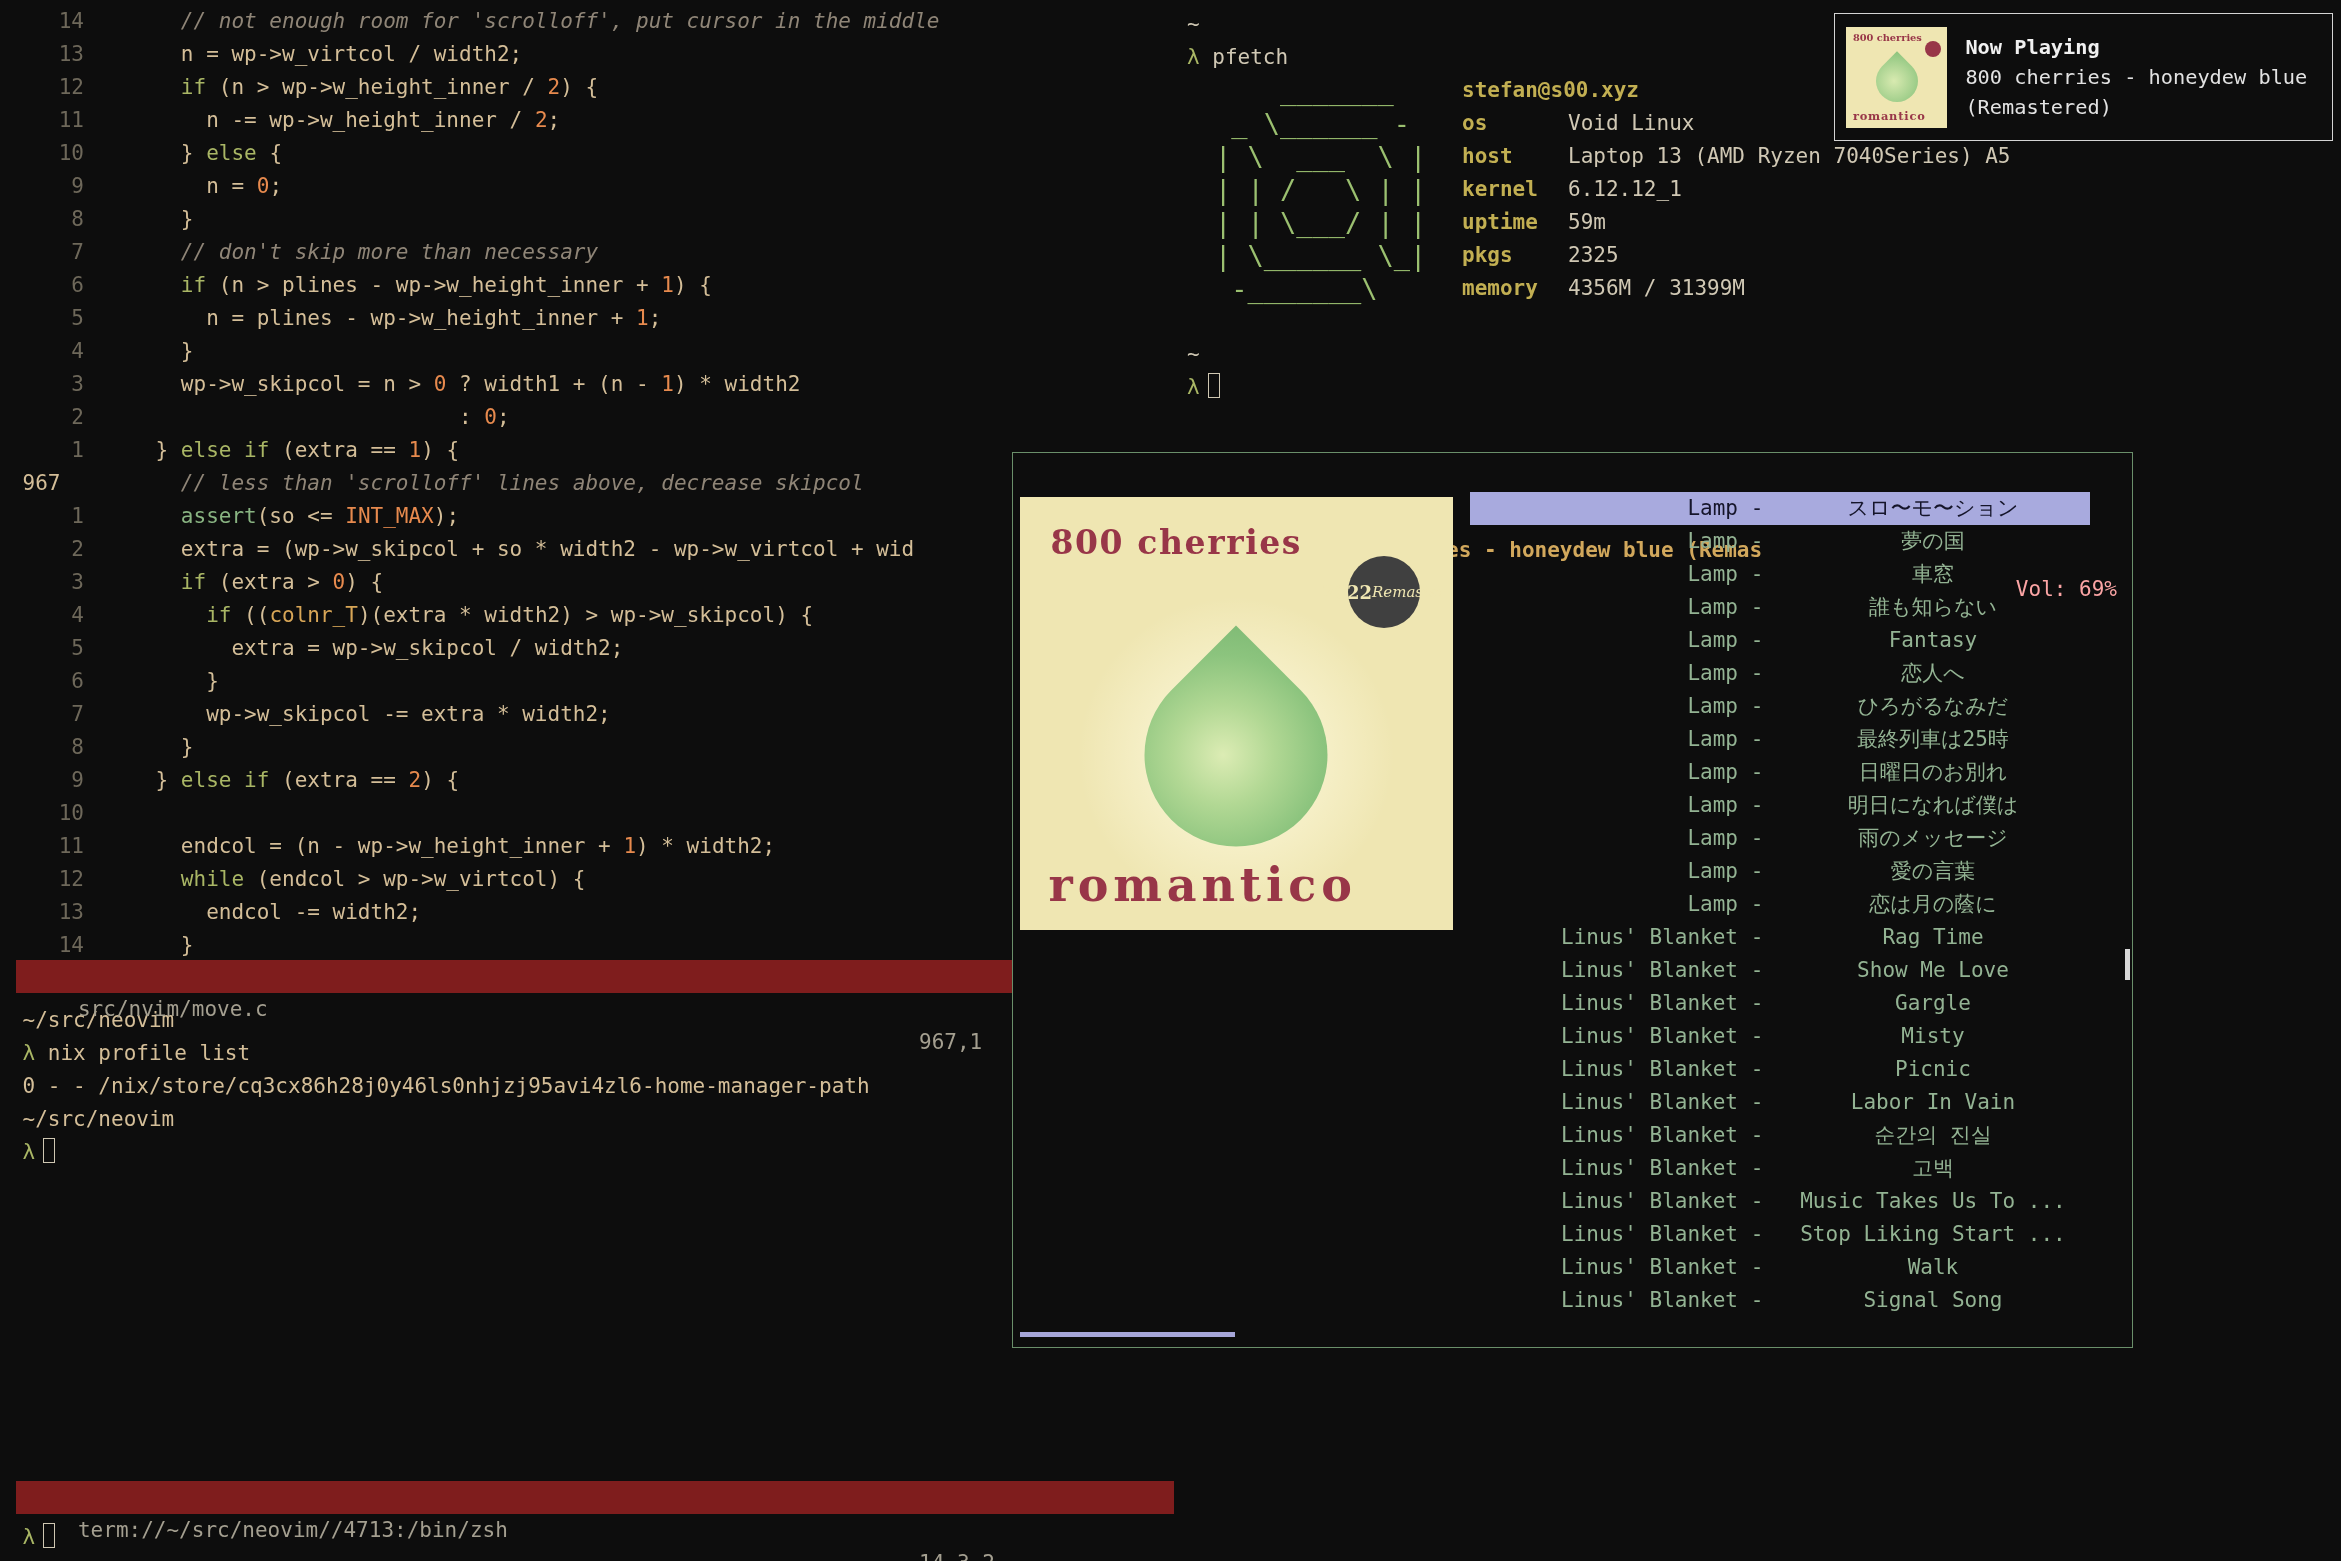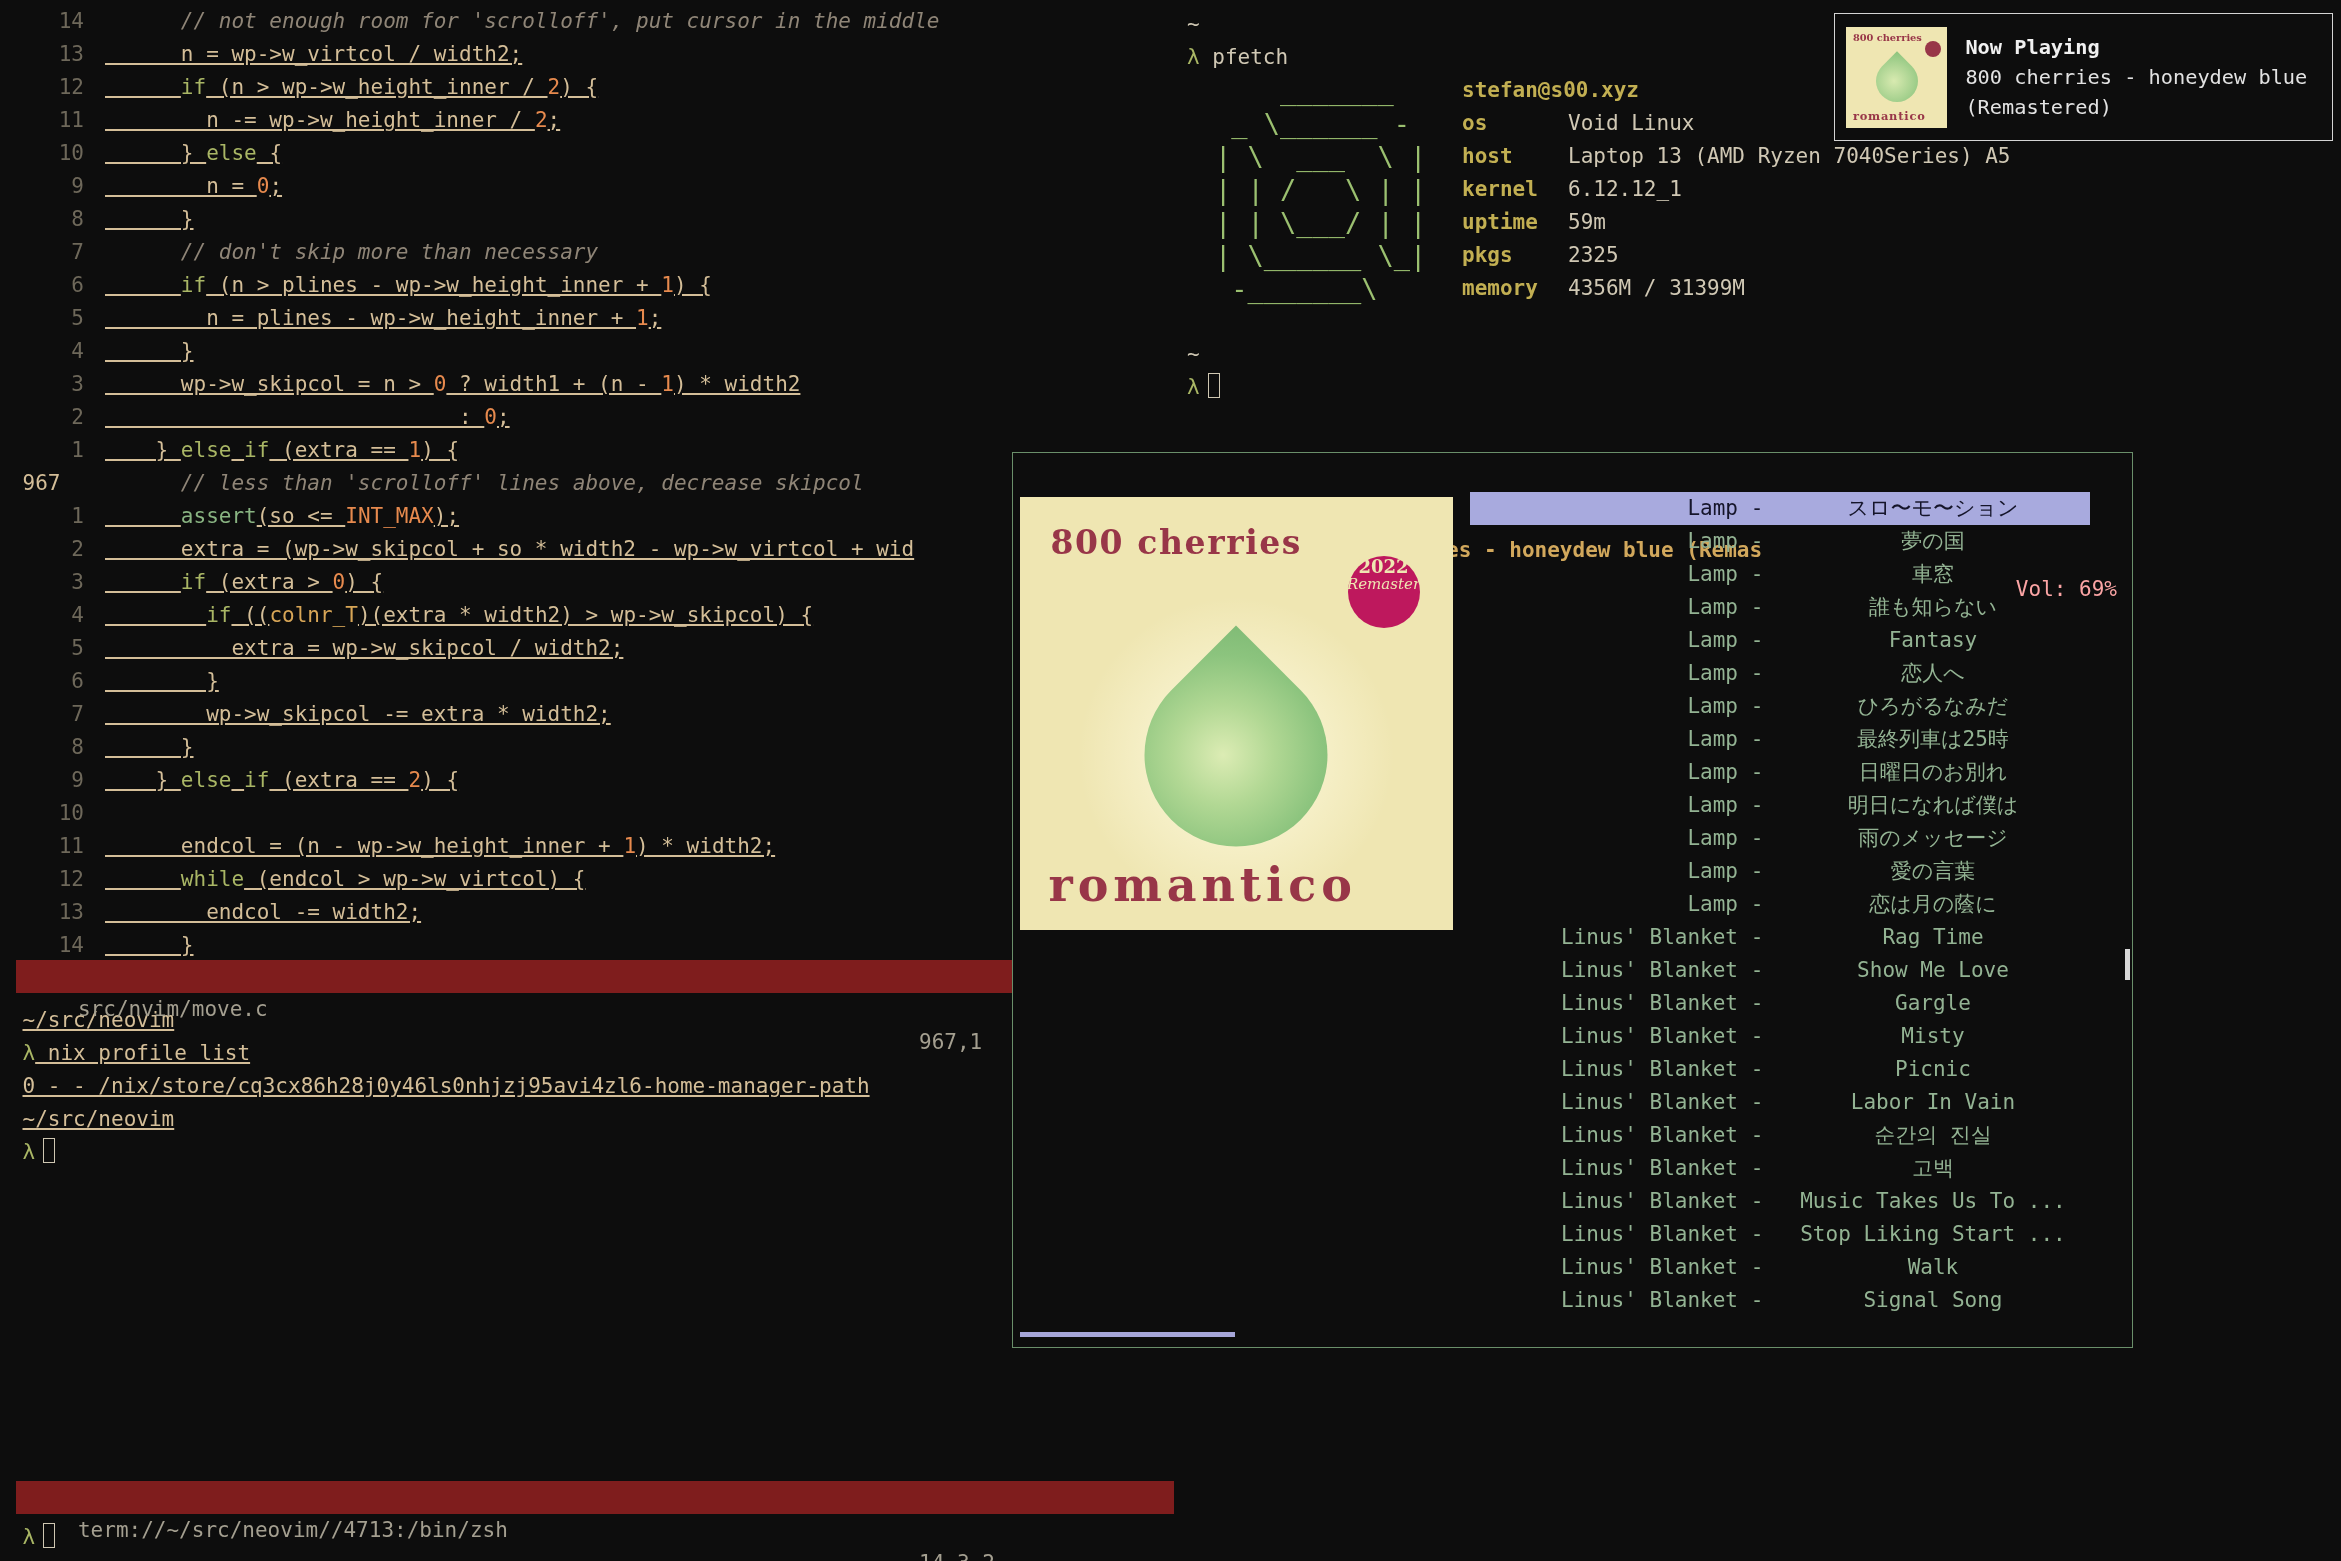--- a/index.html
+++ b/index.html
@@ -6,21 +6,21 @@
   html,body { width:2342px; height:1561px; background:#0d0d0d; overflow:hidden; }
   body { font-family:"DejaVu Sans Mono", monospace; font-size:21px; color:#d0c8b4; position:relative; }
 
   
   .left-pane { position:absolute; left:16px; top:0; width:1173px; height:1561px; display:flex; flex-direction:column; border-right:1.6px solid #1b1b1b; background:#0d0d0d; }
   .code-area { height:960px; overflow:hidden; padding-top:4.9px; line-height:33px; }
   .code-line { display:flex; white-space:pre; }
   .gutter { flex:0 0 89px; text-align:right; padding-right:21px; color:#6e685a; }
   .gutter.cur { text-align:left; padding-left:6.5px; color:#d4be98; }
   .code-text { white-space:pre; }
-  .tok-p { color:#d4be98;text-decoration:underline; }
+  .tok-p { color:#d4be98; }
   .tok-k { color:#a9b665; }
   .tok-n { color:#e78a4e; }
   .tok-c { color:#8f8577; font-style:italic; }
   .tok-t { color:#d8a657; }
   .tok-f { color:#89b482; }
   .tok-l { color:#a9b665; }
   .statusline { height:33px; line-height:33px; background:#7f1d1d; color:#a49f90; padding:0 11.4px; position:relative; flex:none; white-space:pre; }
   .statusline .ruler { position:absolute; left:903px; }
   .term-area { flex:1; padding:11.4px 0 0 6.5px; line-height:33px; overflow:hidden; }
   .term-line { white-space:pre; min-height:33px; }
@@ -39,21 +39,21 @@
 
   
   .player { position:absolute; left:1012px; top:452px; width:1121px; height:896px; background:#0d0d0d; border:1.6px solid #6a8f6a; z-index:5; }
   .player-titlebar { position:relative; height:39px; line-height:39px; white-space:pre; }
   .pt-status { position:absolute; left:13px; color:#d2d2d2; }
   .pt-title { position:absolute; left:0; right:0; text-align:center; color:#d2a85c; font-weight:bold; }
   .pt-vol { position:absolute; right:15px; color:#fca5a5;text-align:right; }
 
   .album-art { position:absolute; left:6.5px; top:44px; width:433px; height:433px; background:#efe6b2; overflow:hidden; }
   .aa-artist { position:absolute; top:26px; left:31px; font-family:"DejaVu Serif", serif; font-weight:bold; font-size:33px; color:#983648; letter-spacing:1.6px; }
-  .aa-badge { position:absolute; top:59px; right:33px; width:72px; height:72px; border-radius:50%; background:#be185d; color:#efe6b2; display:flex; flex-direction:column; align-items:center; justify-content:flex-start; font-family:"DejaVu Serif", serif; }
+  .aa-badge { position:absolute; top:59px; right:33px; width:72px; height:72px; border-radius:50%; background:#404040; color:#efe6b2; display:flex; flex-direction:row; align-items:center; justify-content:center; font-family:"DejaVu Serif", serif; }
   .aa-badge .b1 { font-size:18px; font-weight:bold; line-height:21px; }
   .aa-badge .b2 { font-size:15px; font-style:italic; line-height:14.6px; }
   .aa-drop-wrap { position:absolute; left:50%; top:128px; transform:translateX(-50%); width:260px; height:260px; }
   .aa-glow { position:absolute; inset:-28px; background:radial-gradient(closest-side, rgba(255,252,228,0.95), rgba(255,252,228,0)); border-radius:50%; }
   .aa-drop { position:absolute; left:50%; top:50%; width:183px; height:183px; transform:translate(-50%,-50%) rotate(45deg); border-radius:0 55% 55% 55%; background:radial-gradient(circle at 45% 55%, #dcecb4 0%, #b2d894 35%, #8cc47e 70%, #7cb873 100%); }
   .aa-title { position:absolute; bottom:18px; left:29px; font-family:"DejaVu Serif", serif; font-weight:bold; font-size:46px; color:#983648; letter-spacing:4.9px; }
 
   .playlist { position:absolute; left:457px; top:39px; width:620px; }
   .track { display:flex; height:33px; line-height:33px; color:#93b393; white-space:pre; }
   .track.selected { background:#a8aade; color:#15152a; }

